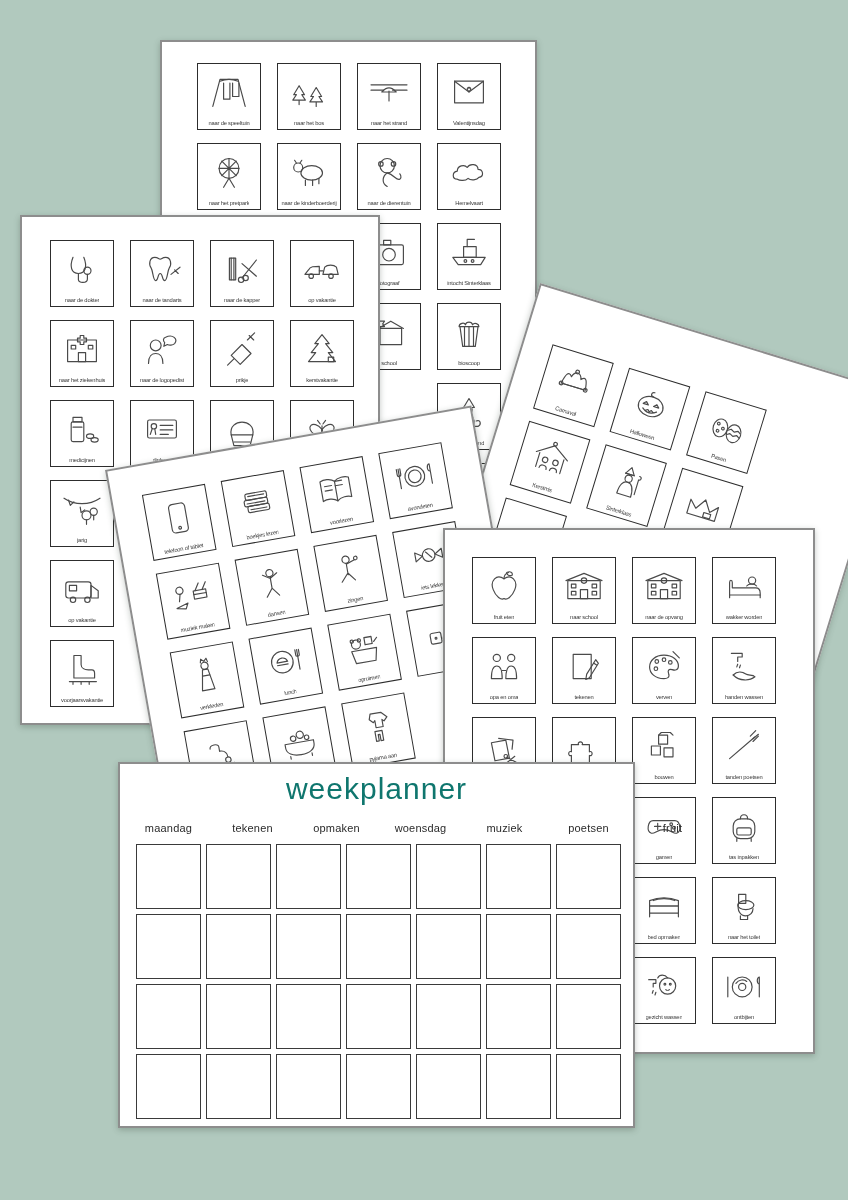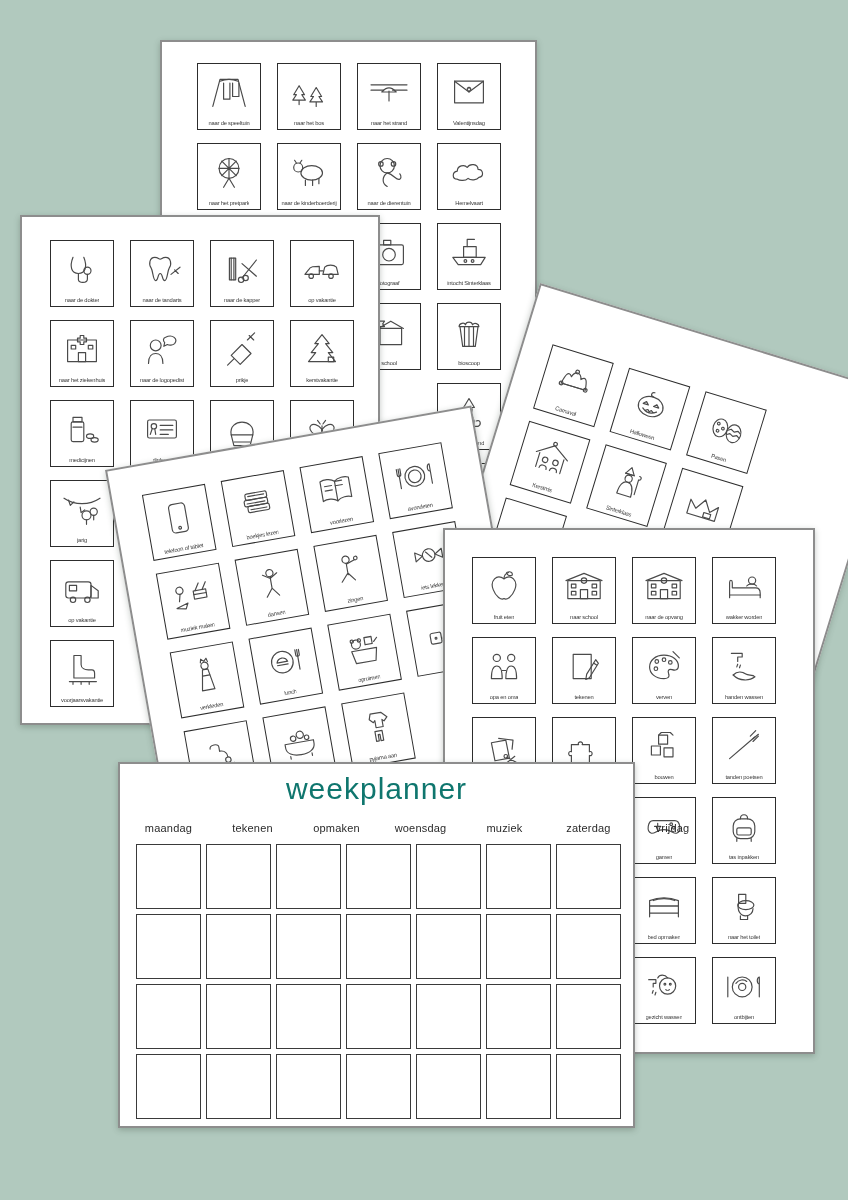--- a/index.html
+++ b/index.html
@@ -1038,22 +1038,22 @@
 </div>
 
 <div class="sheet" id="sheet-planner">
   <div class="planner-title">weekplanner</div>
   <div class="planner-days">
       <div>maandag</div>
       <div>tekenen</div>
       <div>opmaken</div>
       <div>woensdag</div>
       <div>muziek</div>
-      <div>zaterdag</div>
-      <div>vrijdag</div>
+      <div>poetsen</div>
+      <div>fruit</div>
     </div>
   <div class="planner-cells">
       <div></div>
       <div></div>
       <div></div>
       <div></div>
       <div></div>
       <div></div>
       <div></div>
       <div></div>

